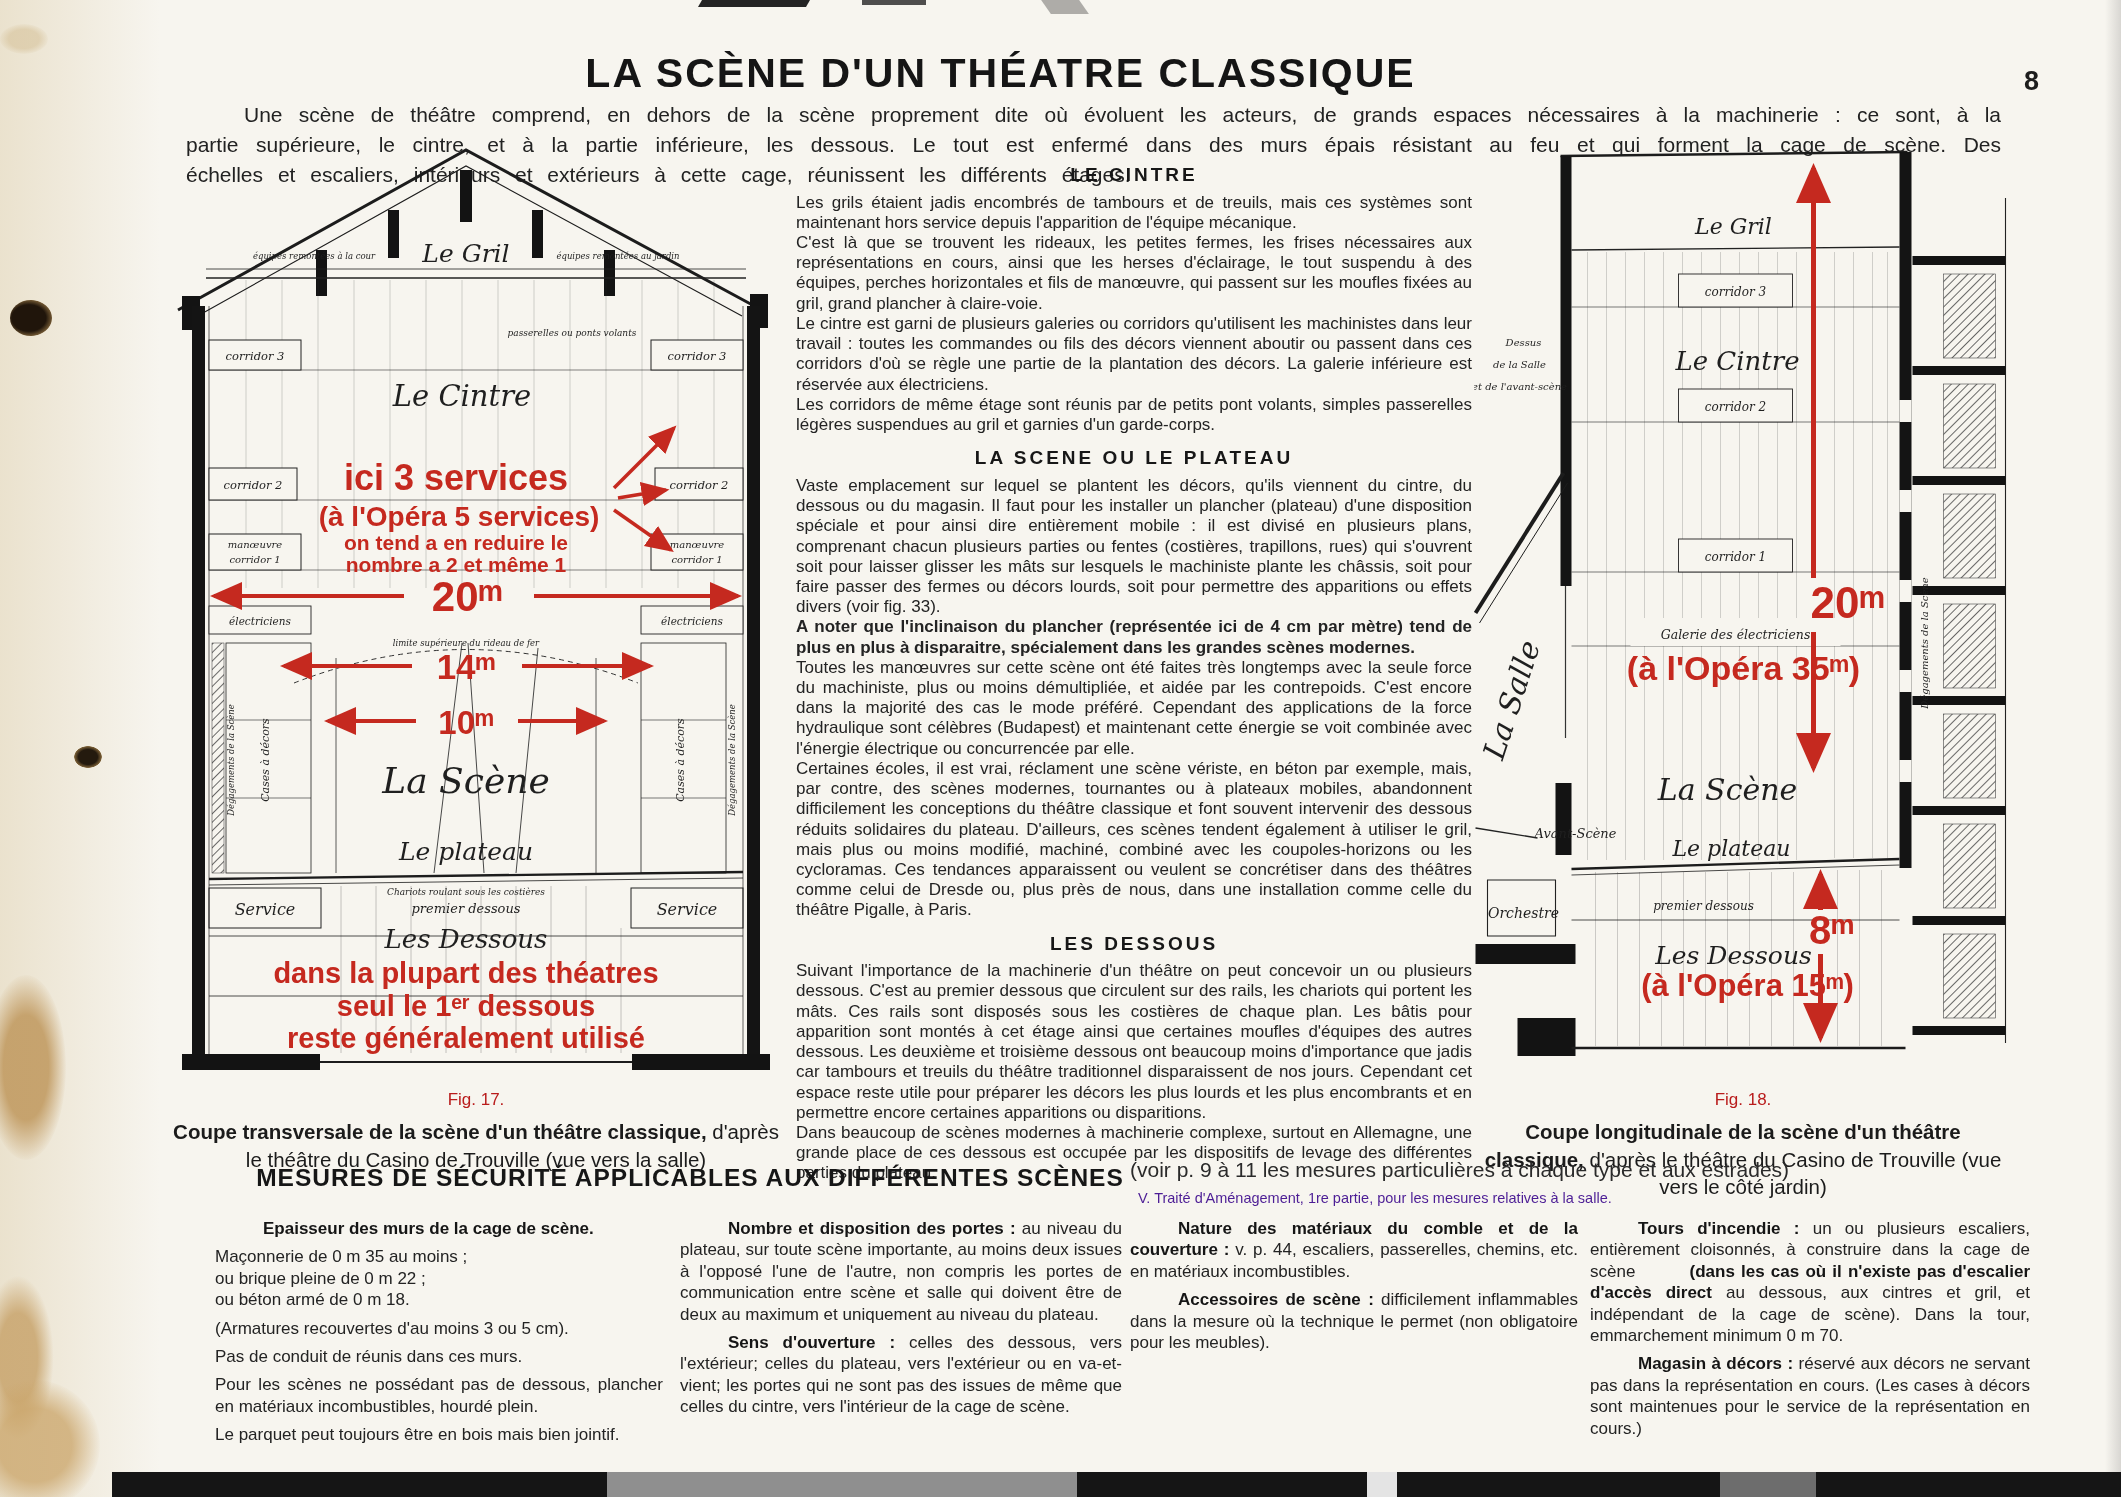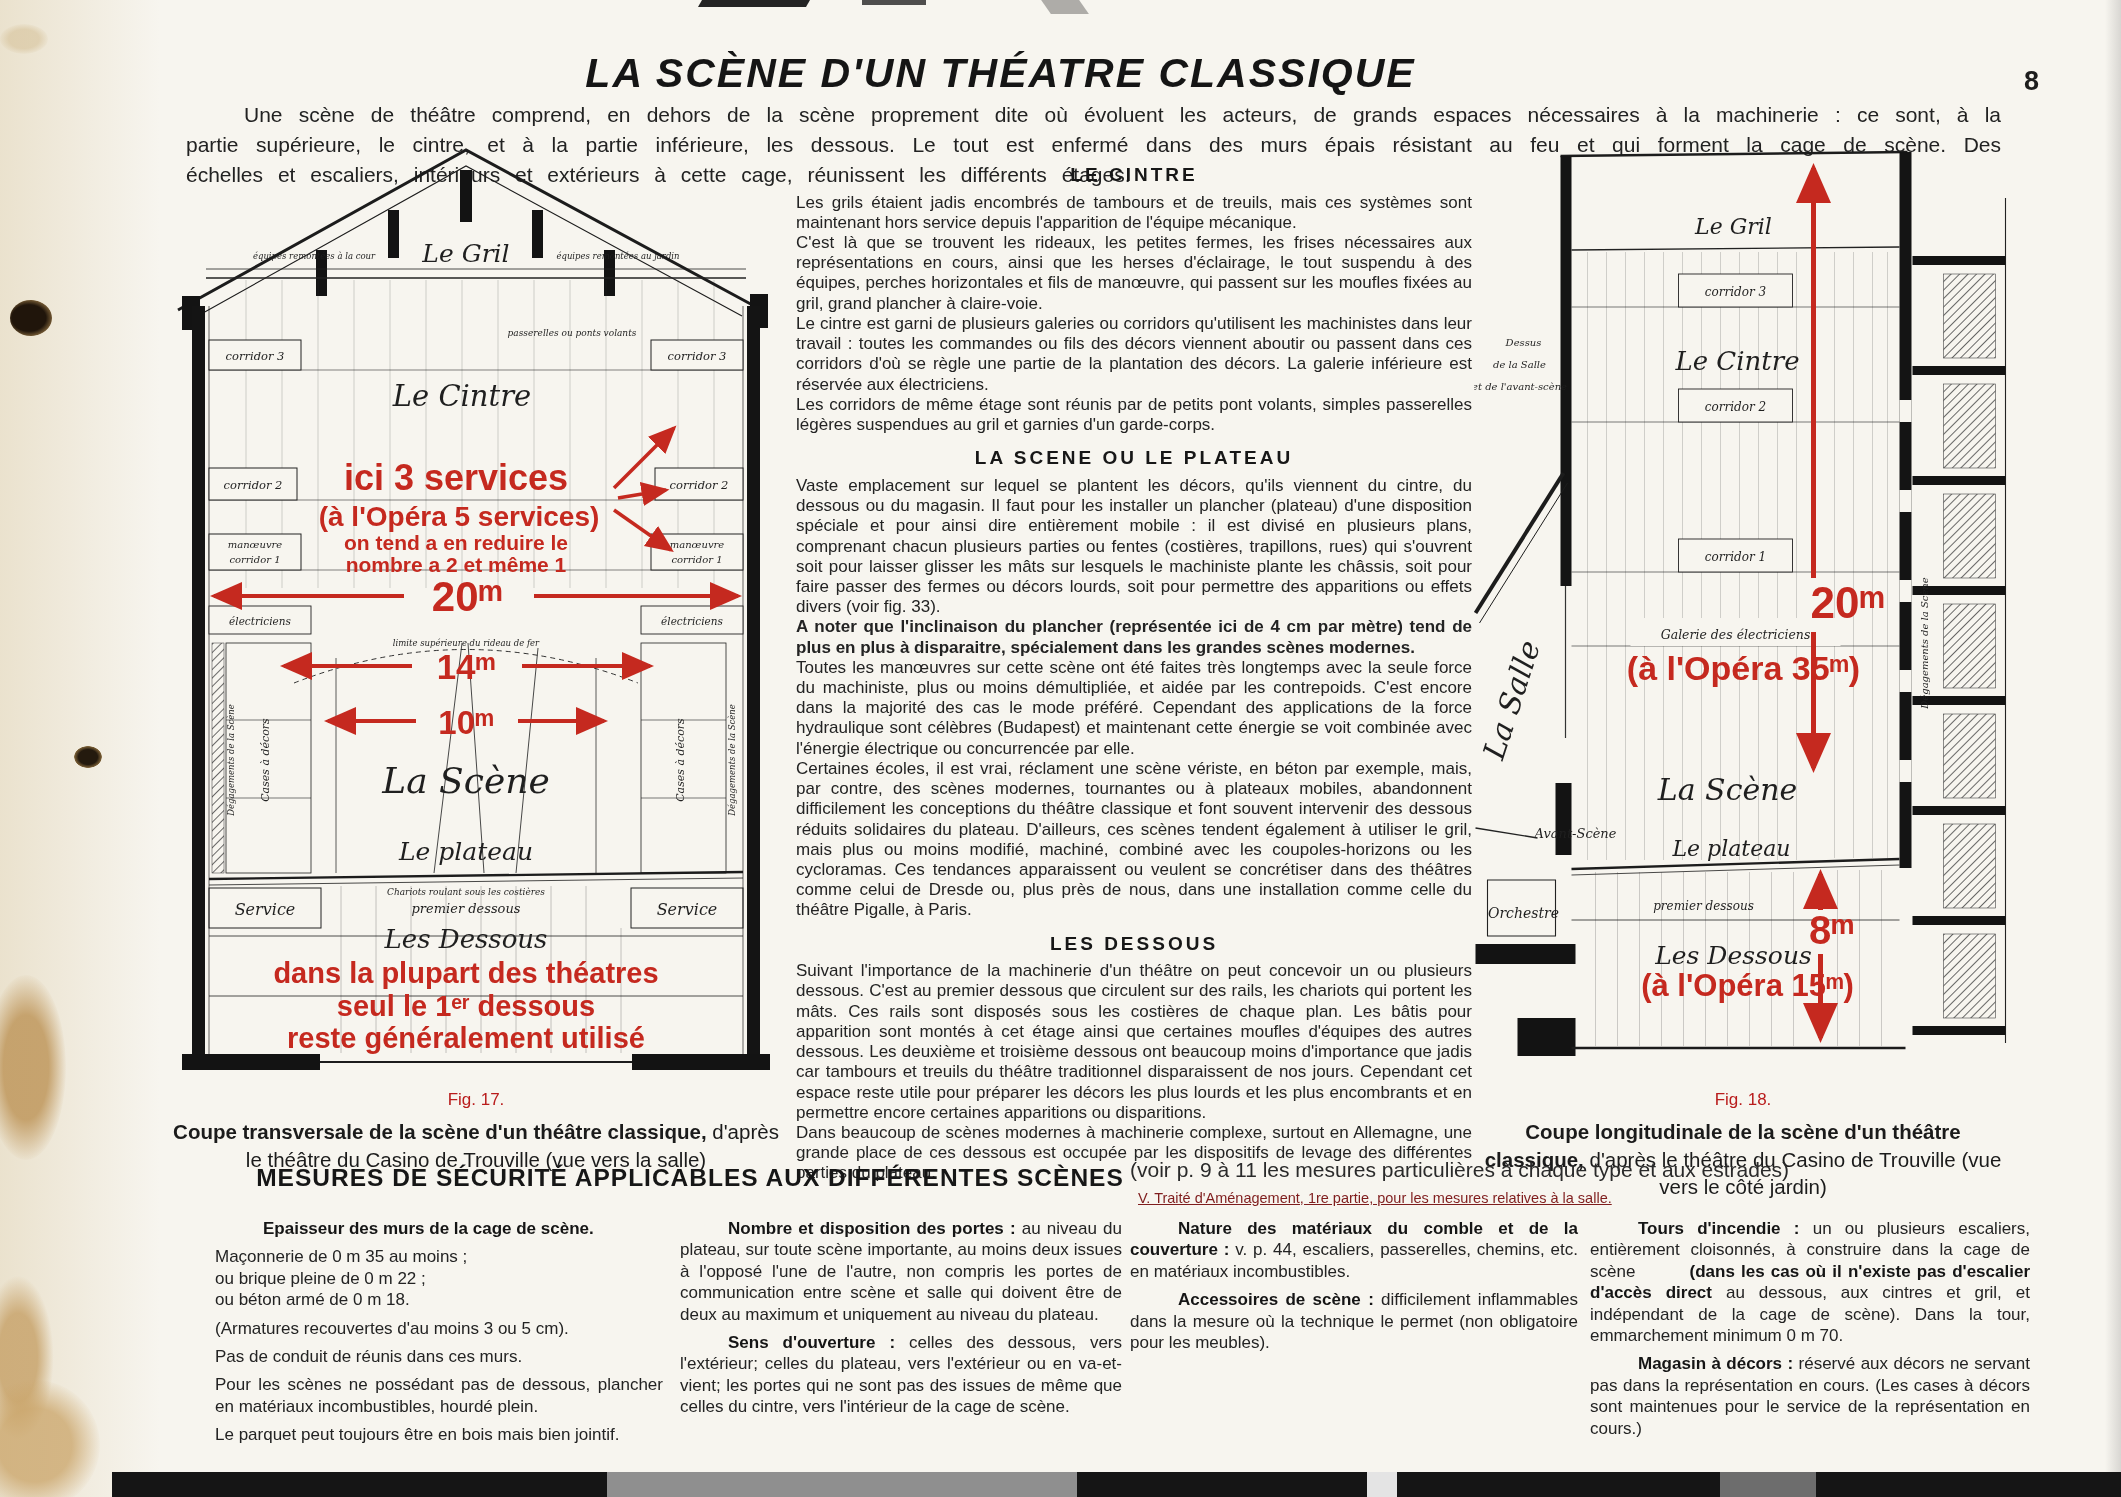--- a/index.html
+++ b/index.html
@@ -33,21 +33,21 @@
 
   
   .bottom-strip{position:absolute;left:112px;right:0;bottom:0;height:25px;background:#151515;}
   .bottom-strip span{position:absolute;top:0;bottom:0;}
   .bs-a{left:495px;width:470px;background:#8f8f8f;}
   .bs-b{left:1255px;width:30px;background:#e4e4e4;}
   .bs-c{left:1608px;width:96px;background:#6d6d6d;}
 
   
   .title{position:absolute;left:0;right:120px;top:50px;text-align:center;
-    font-size:41px;font-weight:bold;letter-spacing:2px;color:#151515;font-style:italic;}
+    font-size:41px;font-weight:bold;letter-spacing:2px;color:#151515;}
   .page-num{position:absolute;right:82px;top:66px;font-size:27px;font-weight:bold;}
   .intro{position:absolute;left:186px;top:100px;width:1815px;font-size:21px;
     line-height:1.42;text-align:justify;word-spacing:9px;text-indent:58px;color:#222;}
 
   
   .mid{position:absolute;left:796px;top:152px;width:676px;font-size:17px;
     line-height:1.19;text-align:justify;color:#232323;}
   .mid h3{margin:12px 0 6px;text-align:center;font-size:19px;letter-spacing:3px;font-weight:bold;color:#171717;}
   .mid p{margin:0;}
   .mid p.boldpara{font-weight:bold;}
@@ -61,21 +61,21 @@
   .figcap b{font-weight:bold;}
 
   svg text{font-family:"DejaVu Serif",serif;}
   text.scr{font-style:italic;fill:#1f1f1f;text-anchor:middle;}
   text.redt{font-family:"Liberation Sans",sans-serif;font-weight:bold;fill:#c5291f;text-anchor:middle;}
 
   
   .sec-head{position:absolute;left:240px;top:1164px;width:900px;text-align:center;
     font-size:24.5px;font-weight:bold;letter-spacing:1px;color:#161616;}
   .sec-note1{position:absolute;left:1130px;top:1158px;width:885px;font-size:21px;color:#2a2a2a;}
-  .sec-note2{position:absolute;left:1138px;top:1190px;width:880px;font-size:14.5px;color:#7f1d1d;text-decoration:underline;}
+  .sec-note2{position:absolute;left:1138px;top:1190px;width:880px;font-size:14.5px;color:#4c1d95;}
   .sec-col{position:absolute;top:1218px;font-size:17px;line-height:1.26;text-align:justify;color:#232323;}
   .sec-col p{margin:0 0 7px;}
   .sec-col .nb{margin-bottom:0;}
   .c1{left:215px;width:448px;}
   .c2{left:680px;width:442px;}
   .c3{left:1130px;width:448px;}
   .c4{left:1590px;width:440px;}
   .sec-col b{font-weight:bold;color:#151515;margin-left:48px;}
 </style>
 </head>

